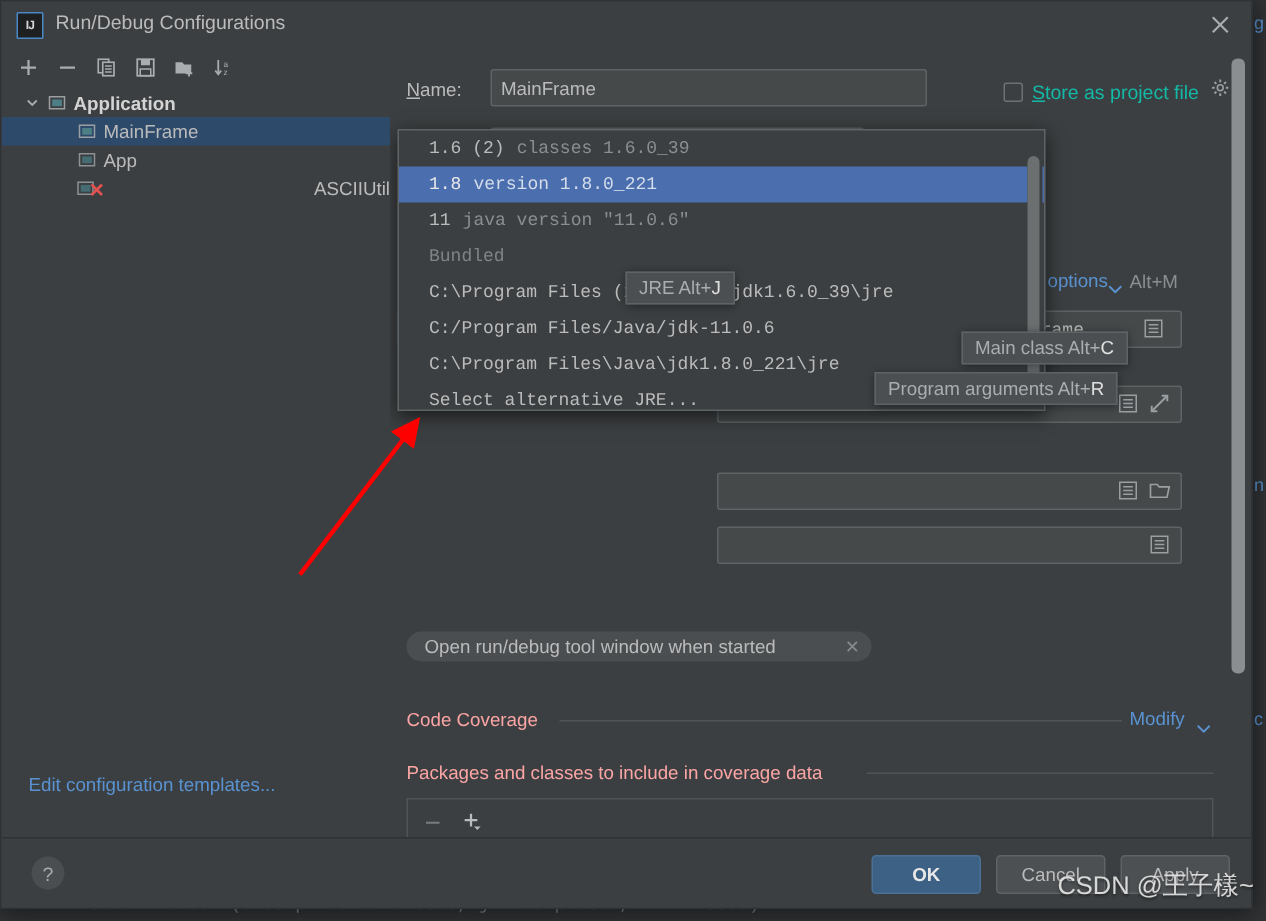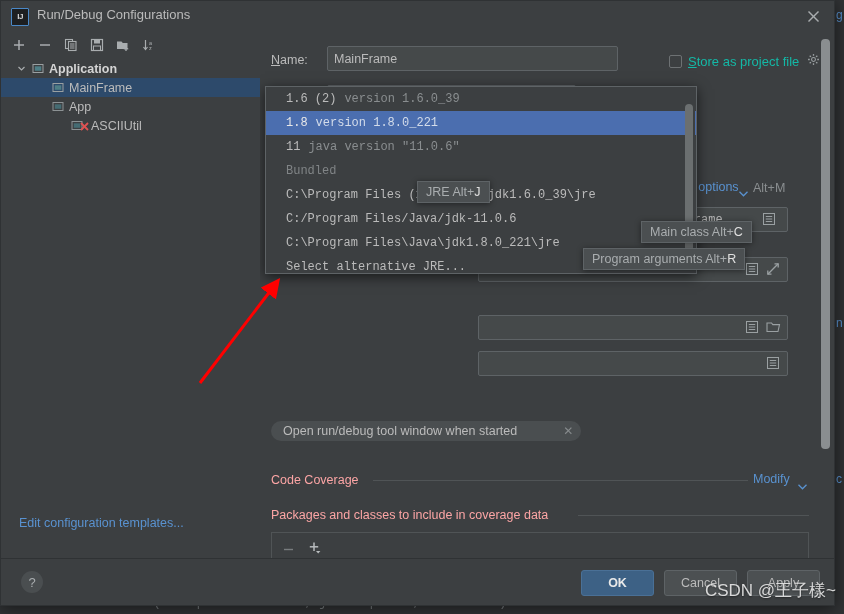--- a/index.html
+++ b/index.html
@@ -448,21 +448,21 @@
       <div class="tree-row" style="padding-left:48px;">
         <div class="tree-icon">
           <svg width="13" height="13" viewBox="0 0 13 13">
             <rect x="1" y="2.5" width="10" height="8" fill="none" stroke="#8c9294" stroke-width="1"></rect>
             <rect x="2.8" y="4.3" width="6.5" height="4.5" fill="#456c73"></rect>
           </svg>
         </div>
         <div class="tree-label">App</div>
       </div>
 
-      <div class="tree-row" style="padding-left:68px;">
+      <div class="tree-row" style="padding-left:48px;justify-content:space-between;">
         <div class="tree-icon">
           <svg width="15" height="13" viewBox="0 0 15 13">
             <rect x="1" y="2.5" width="10" height="8" fill="none" stroke="#8c9294" stroke-width="1"></rect>
             <rect x="2.8" y="4.3" width="6.5" height="4.5" fill="#456c73"></rect>
           </svg>
           <span style="position:absolute; right:-2px; top:1px;">
             <svg width="9" height="9" viewBox="0 0 9 9">
               <line x1="1" y1="1" x2="8" y2="8" stroke="#e05252" stroke-width="1.8"></line>
               <line x1="8" y1="1" x2="1" y2="8" stroke="#e05252" stroke-width="1.8"></line>
             </svg>
@@ -627,21 +627,21 @@
           <path d="M8 10 L10.2 12.4 L12.4 10" fill="#b8bcbe"></path>
         </svg>
       </div>
     </div>
 
     <div id="form-scroll"></div>
 
     <div id="jre-popup">
       <div class="dd-item">
         <span>1.6 (2)</span>
-        <span class="dim" style="margin-left:8px;">version 1.6.0_39</span>
+        <span class="dim" style="margin-left:8px;">classes 1.6.0_39</span>
       </div>
       <div class="dd-item selected">
         <span>1.8</span>
         <span class="dim" style="margin-left:8px;">version 1.8.0_221</span>
       </div>
       <div class="dd-item">
         <span>11</span>
         <span class="dim" style="margin-left:8px;">java version "11.0.6"</span>
       </div>
       <div class="dd-item dimmed">

